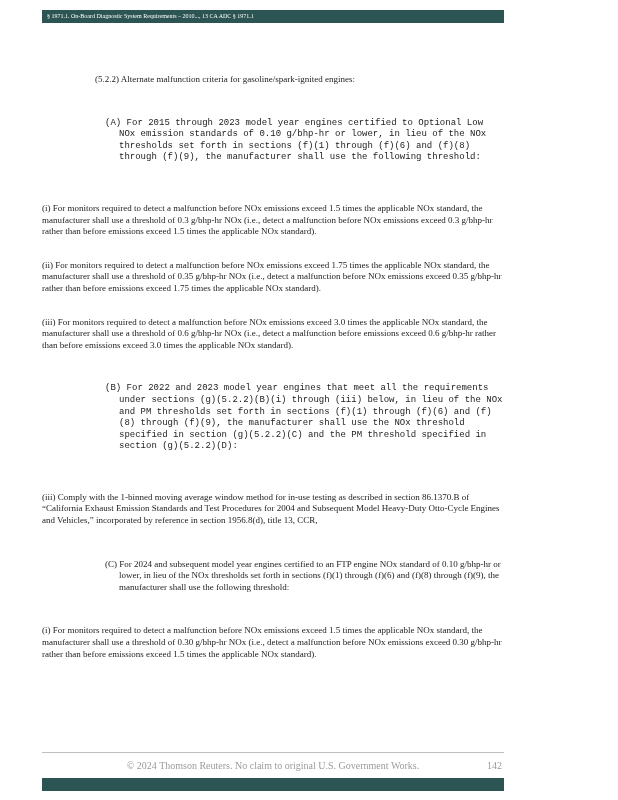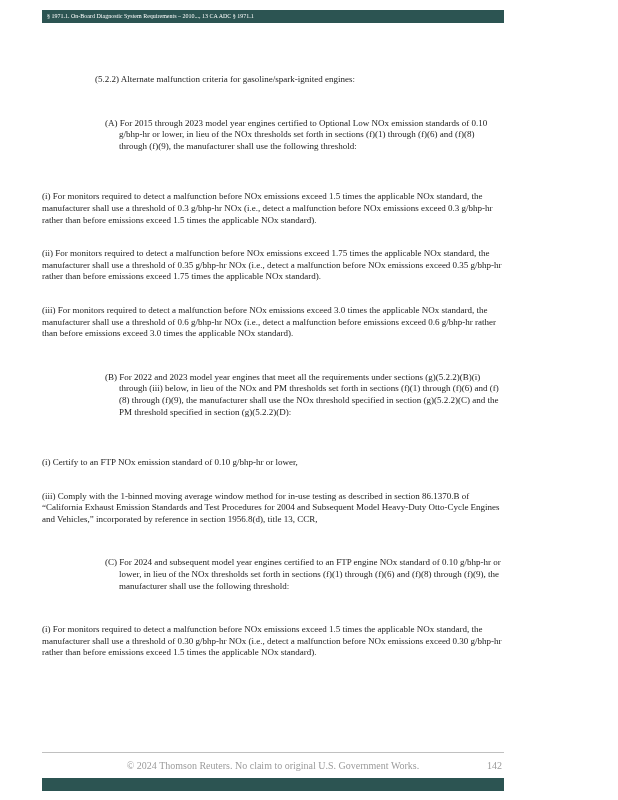--- a/index.html
+++ b/index.html
@@ -30,21 +30,21 @@
     position: absolute;
     left: 42px; right: 42px; top: 74px;
     font-size: 9px;
     line-height: 11.6px;
     color: #1c1c1c;
     text-align: left;
   }
   .p { margin-bottom: 22px; }
   .mb-s { margin-bottom: 22px; }
   .mb-m { margin-bottom: 32px; }
-  .mb-l { margin-bottom: 39px; }
+  .mb-l { margin-bottom: 39px; font-family: Liberation Mono, monospace; }
   .indent1 { margin-left: 53px; }
   .indent2 {
     margin-left: 63px;
     padding-left: 14px;
     text-indent: -14px;
   }
   .footer-rule {
     position: absolute;
     left: 42px; right: 42px; top: 752px;
     border-top: 1px solid #c0c0c0;
@@ -82,21 +82,20 @@
     <span>§ 1971.1. On-Board Diagnostic System Requirements – 2010..., 13 CA ADC § 1971.1</span>
   </div>
 
   <div class="content">
     <p class="p indent1 mb-m">(5.2.2) Alternate malfunction criteria for gasoline/spark-ignited engines:</p>
     <p class="p indent2 mb-l">(A) For 2015 through 2023 model year engines certified to Optional Low NOx emission standards of 0.10 g/bhp-hr or lower, in lieu of the NOx thresholds set forth in sections (f)(1) through (f)(6) and (f)(8) through (f)(9), the manufacturer shall use the following threshold:</p>
     <p class="p mb-s">(i) For monitors required to detect a malfunction before NOx emissions exceed 1.5 times the applicable NOx standard, the manufacturer shall use a threshold of 0.3 g/bhp-hr NOx (i.e., detect a malfunction before NOx emissions exceed 0.3 g/bhp-hr rather than before emissions exceed 1.5 times the applicable NOx standard).</p>
     <p class="p mb-s">(ii) For monitors required to detect a malfunction before NOx emissions exceed 1.75 times the applicable NOx standard, the manufacturer shall use a threshold of 0.35 g/bhp-hr NOx (i.e., detect a malfunction before NOx emissions exceed 0.35 g/bhp-hr rather than before emissions exceed 1.75 times the applicable NOx standard).</p>
     <p class="p mb-m">(iii) For monitors required to detect a malfunction before NOx emissions exceed 3.0 times the applicable NOx standard, the manufacturer shall use a threshold of 0.6 g/bhp-hr NOx (i.e., detect a malfunction before emissions exceed 0.6 g/bhp-hr rather than before emissions exceed 3.0 times the applicable NOx standard).</p>
     <p class="p indent2 mb-l">(B) For 2022 and 2023 model year engines that meet all the requirements under sections (g)(5.2.2)(B)(i) through (iii) below, in lieu of the NOx and PM thresholds set forth in sections (f)(1) through (f)(6) and (f)(8) through (f)(9), the manufacturer shall use the NOx threshold specified in section (g)(5.2.2)(C) and the PM threshold specified in section (g)(5.2.2)(D):</p>
-    <p class="p mb-s">(i) Certify to an FTP NOx emission standard of 0.10 g/bhp-hr or lower,</p>
     <p class="p mb-m">(iii) Comply with the 1-binned moving average window method for in-use testing as described in section 86.1370.B of “California Exhaust Emission Standards and Test Procedures for 2004 and Subsequent Model Heavy-Duty Otto-Cycle Engines and Vehicles,” incorporated by reference in section 1956.8(d), title 13, CCR,</p>
     <p class="p indent2 mb-m">(C) For 2024 and subsequent model year engines certified to an FTP engine NOx standard of 0.10 g/bhp-hr or lower, in lieu of the NOx thresholds set forth in sections (f)(1) through (f)(6) and (f)(8) through (f)(9), the manufacturer shall use the following threshold:</p>
     <p class="p">(i) For monitors required to detect a malfunction before NOx emissions exceed 1.5 times the applicable NOx standard, the manufacturer shall use a threshold of 0.30 g/bhp-hr NOx (i.e., detect a malfunction before NOx emissions exceed 0.30 g/bhp-hr rather than before emissions exceed 1.5 times the applicable NOx standard).</p>
   </div>
 
   <div class="footer-rule"></div>
 
   <div class="footer">
     <span class="footer-copy">© 2024 Thomson Reuters. No claim to original U.S. Government Works.</span>
     <span class="footer-page">142</span>

